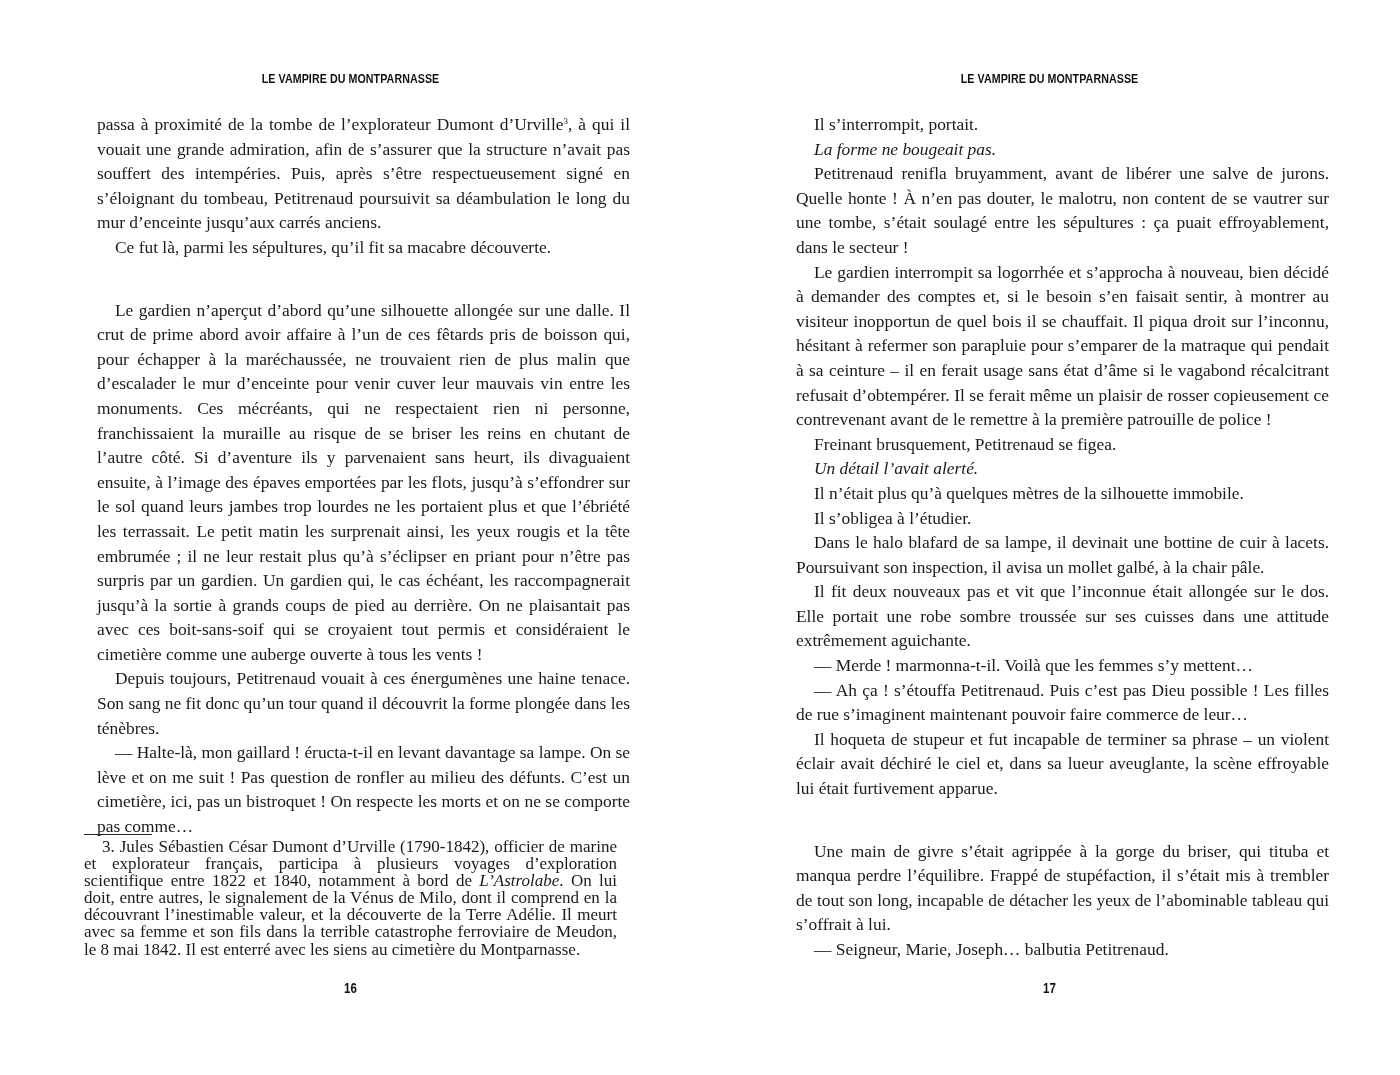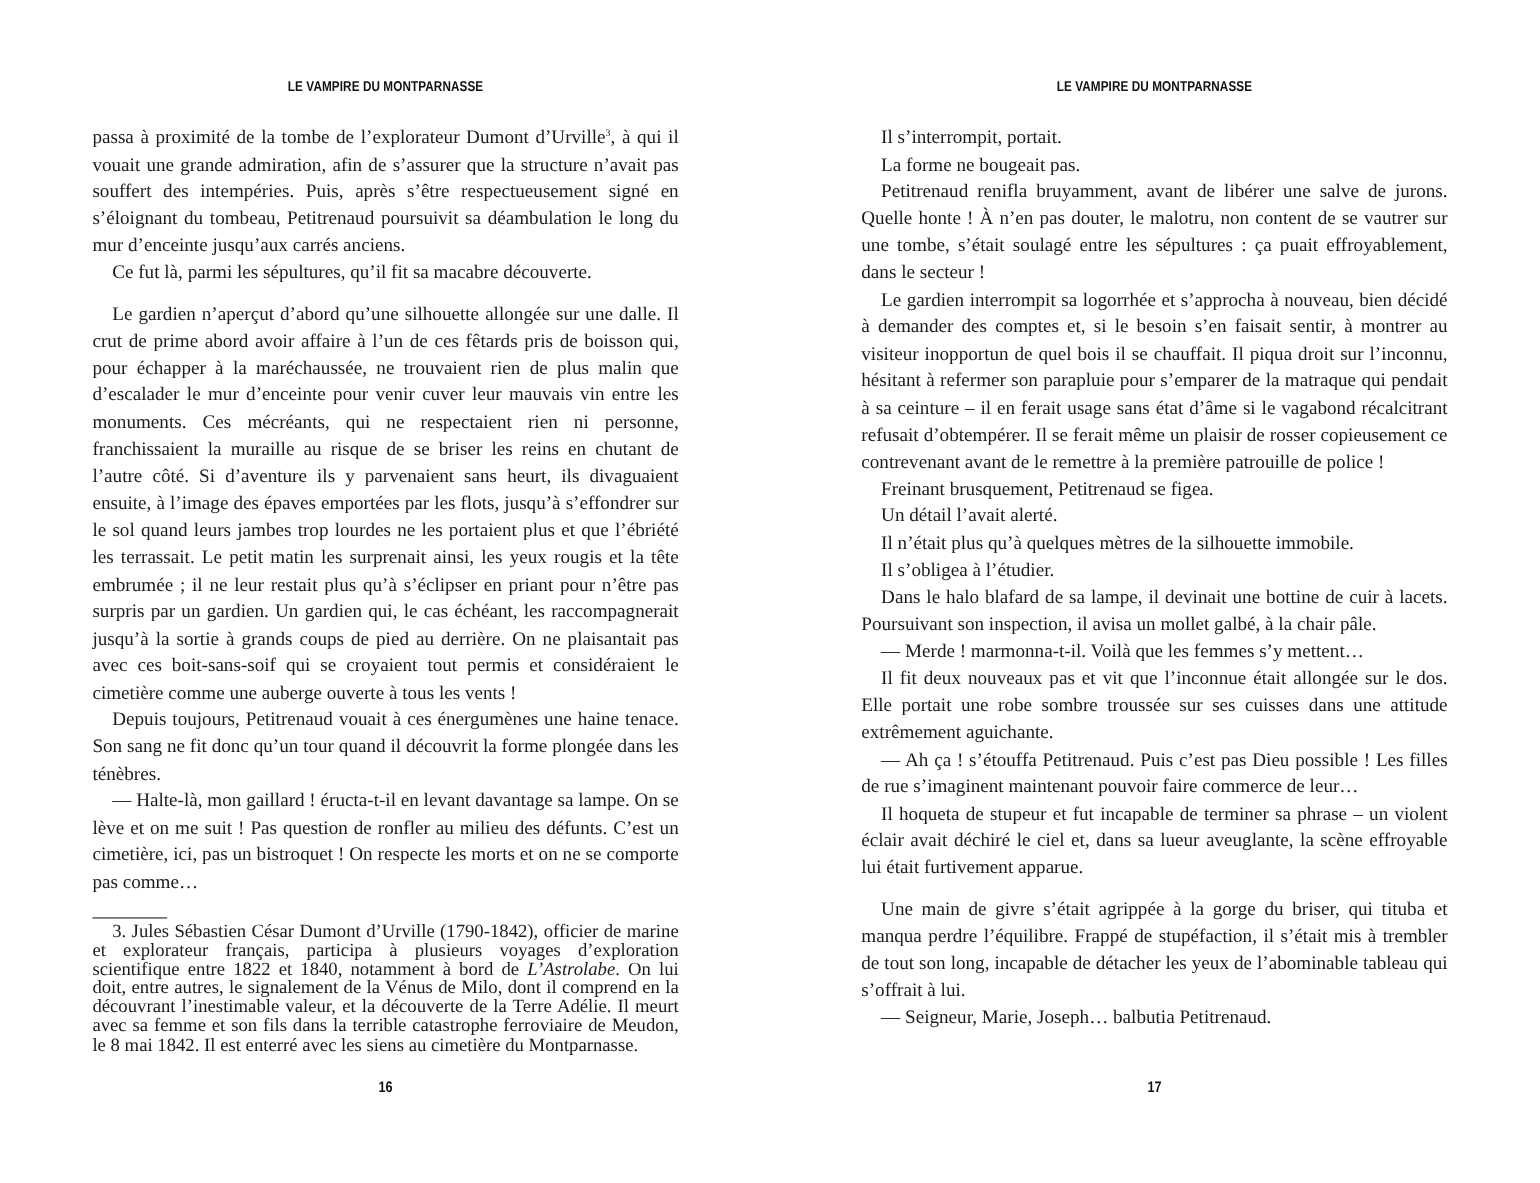--- a/index.html
+++ b/index.html
@@ -33,34 +33,34 @@
       font-weight: bold;
       font-size: 13px;
       letter-spacing: 0.1px;
       transform: scaleX(0.82);
       transform-origin: center;
       color: #111;
     }
     .body-text {
       position: absolute;
       top: 112px;
-      left: 0;
+      left: 13px;
       width: 100%;
       font-size: 17.4px;
       line-height: 24.6px;
       text-align: justify;
       hyphens: manual;
     }
     .body-text p {
       margin: 0;
       text-indent: 18px;
     }
     .body-text p.noindent { text-indent: 0; }
-    .body-text p.break-before { margin-top: 13px; }
-    .body-text p.italic { }
+    .body-text p.break-before { margin-top: 38px; }
+    .body-text p.italic { font-style: italic; }
     .body-text p.last-line-left { text-align-last: left; }
 
     .footnote-rule {
       position: absolute;
       top: 834px;
       left: 0;
       width: 68px;
       height: 0;
       border-top: 1px solid #222;
     }
@@ -118,22 +118,22 @@
   <div class="body-text">
     <p>Il s’interrompit, portait.</p>
     <p class="italic">La forme ne bougeait pas.</p>
     <p>Petitrenaud renifla bruyamment, avant de libérer une salve de jurons. Quelle honte ! À n’en pas douter, le malotru, non content de se vautrer sur une tombe, s’était soulagé entre les sépultures : ça puait effroyablement, dans le secteur !</p>
     <p>Le gardien interrompit sa logorrhée et s’approcha à nouveau, bien décidé à demander des comptes et, si le besoin s’en faisait sentir, à montrer au visiteur inopportun de quel bois il se chauffait. Il piqua droit sur l’inconnu, hésitant à refermer son parapluie pour s’emparer de la matraque qui pendait à sa ceinture – il en ferait usage sans état d’âme si le vagabond récalcitrant refusait d’obtempérer. Il se ferait même un plaisir de rosser copieusement ce contrevenant avant de le remettre à la première patrouille de police !</p>
     <p>Freinant brusquement, Petitrenaud se figea.</p>
     <p class="italic">Un détail l’avait alerté.</p>
     <p>Il n’était plus qu’à quelques mètres de la silhouette immobile.</p>
     <p>Il s’obligea à l’étudier.</p>
     <p>Dans le halo blafard de sa lampe, il devinait une bottine de cuir à lacets. Poursuivant son inspection, il avisa un mollet galbé, à la chair pâle.</p>
+    <p>Il fit deux nouveaux pas et vit que l’inconnue était allongée sur le dos. Elle portait une robe sombre troussée sur ses cuisses dans une attitude extrêmement aguichante.</p>
     <p>— Merde ! marmonna-t-il. Voilà que les femmes s’y mettent…</p>
-    <p>Il fit deux nouveaux pas et vit que l’inconnue était allongée sur le dos. Elle portait une robe sombre troussée sur ses cuisses dans une attitude extrêmement aguichante.</p>
     <p>— Ah ça ! s’étouffa Petitrenaud. Puis c’est pas Dieu possible ! Les filles de rue s’imaginent maintenant pouvoir faire commerce de leur…</p>
     <p>Il hoqueta de stupeur et fut incapable de terminer sa phrase – un violent éclair avait déchiré le ciel et, dans sa lueur aveuglante, la scène effroyable lui était furtivement apparue.</p>
     <p class="break-before">Une main de givre s’était agrippée à la gorge du briser, qui tituba et manqua perdre l’équilibre. Frappé de stupéfaction, il s’était mis à trembler de tout son long, incapable de détacher les yeux de l’abominable tableau qui s’offrait à lui.</p>
     <p>— Seigneur, Marie, Joseph… balbutia Petitrenaud.</p>
   </div>
 
   <div class="page-number">17</div>
 </div>
 
 </body></html>

